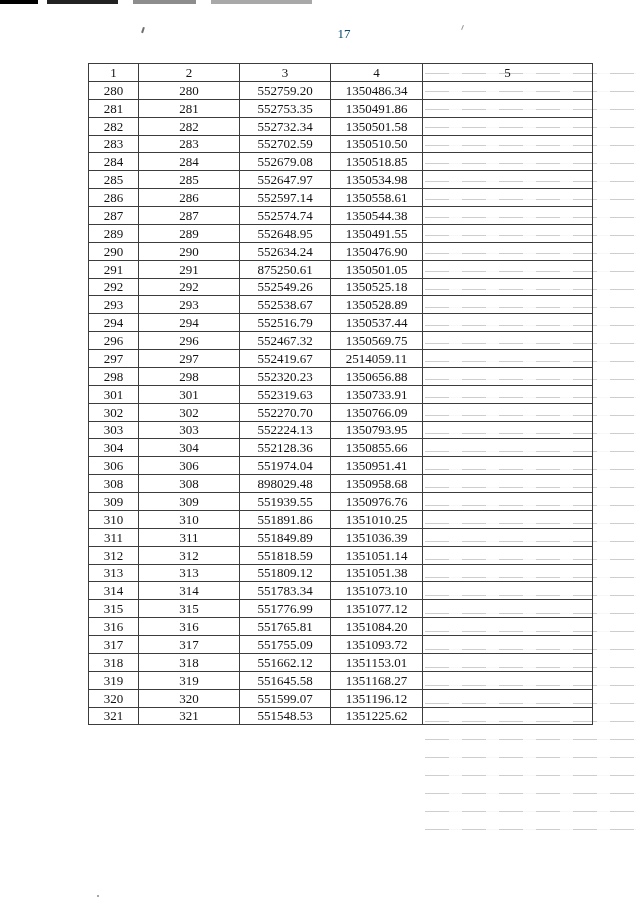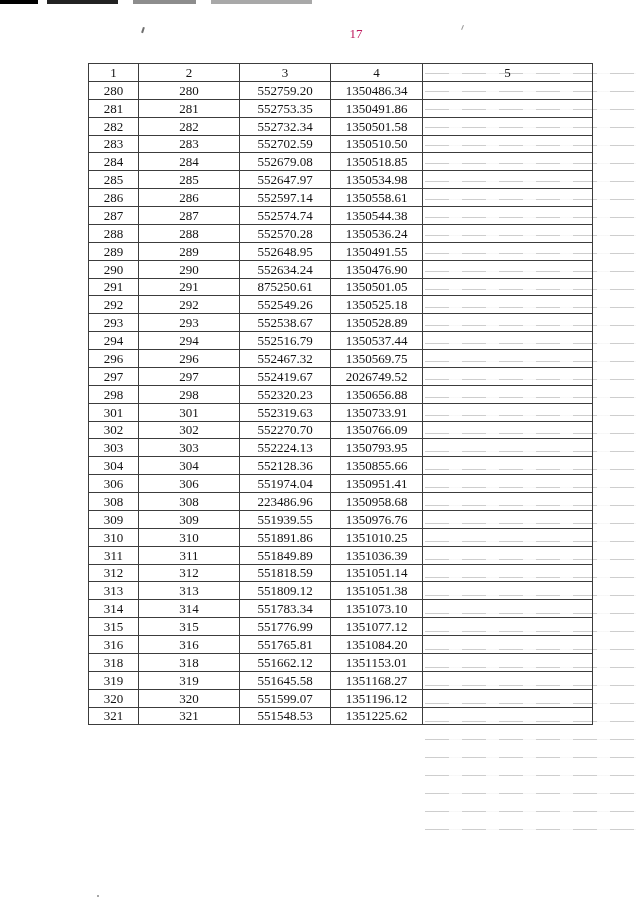--- a/index.html
+++ b/index.html
@@ -6,24 +6,24 @@
   body {
     width: 640px; height: 905px;
     background: #ffffff;
     font-family: "Liberation Serif", serif;
     position: relative;
     overflow: hidden;
     color: #161616;
   }
   .page-number {
     position: absolute;
-    top: 26px; left: 104px; width: 504px;
+    top: 26px; left: 92px; width: 504px;
     text-align: center;
     font-size: 13px;
-    color: #be185d;
+    color: #0c4a6e;
   }
   table.data-table {
     position: absolute;
     top: 63px; left: 88px;
     width: 504px;
     border-collapse: collapse;
     table-layout: fixed;
     z-index: 2;
     background: transparent;
   }
@@ -152,27 +152,20 @@
         <td></td>
       </tr>
       <tr>
         <td>287</td>
         <td>287</td>
         <td>552574.74</td>
         <td>1350544.38</td>
         <td></td>
       </tr>
       <tr>
-        <td>288</td>
-        <td>288</td>
-        <td>552570.28</td>
-        <td>1350536.24</td>
-        <td></td>
-      </tr>
-      <tr>
         <td>289</td>
         <td>289</td>
         <td>552648.95</td>
         <td>1350491.55</td>
         <td></td>
       </tr>
       <tr>
         <td>290</td>
         <td>290</td>
         <td>552634.24</td>
@@ -211,21 +204,21 @@
         <td>296</td>
         <td>296</td>
         <td>552467.32</td>
         <td>1350569.75</td>
         <td></td>
       </tr>
       <tr>
         <td>297</td>
         <td>297</td>
         <td>552419.67</td>
-        <td>2026749.52</td>
+        <td>2514059.11</td>
         <td></td>
       </tr>
       <tr>
         <td>298</td>
         <td>298</td>
         <td>552320.23</td>
         <td>1350656.88</td>
         <td></td>
       </tr>
       <tr>
@@ -259,21 +252,21 @@
       <tr>
         <td>306</td>
         <td>306</td>
         <td>551974.04</td>
         <td>1350951.41</td>
         <td></td>
       </tr>
       <tr>
         <td>308</td>
         <td>308</td>
-        <td>223486.96</td>
+        <td>898029.48</td>
         <td>1350958.68</td>
         <td></td>
       </tr>
       <tr>
         <td>309</td>
         <td>309</td>
         <td>551939.55</td>
         <td>1350976.76</td>
         <td></td>
       </tr>
@@ -320,20 +313,27 @@
         <td></td>
       </tr>
       <tr>
         <td>316</td>
         <td>316</td>
         <td>551765.81</td>
         <td>1351084.20</td>
         <td></td>
       </tr>
       <tr>
+        <td>317</td>
+        <td>317</td>
+        <td>551755.09</td>
+        <td>1351093.72</td>
+        <td></td>
+      </tr>
+      <tr>
         <td>318</td>
         <td>318</td>
         <td>551662.12</td>
         <td>1351153.01</td>
         <td></td>
       </tr>
       <tr>
         <td>319</td>
         <td>319</td>
         <td>551645.58</td>

